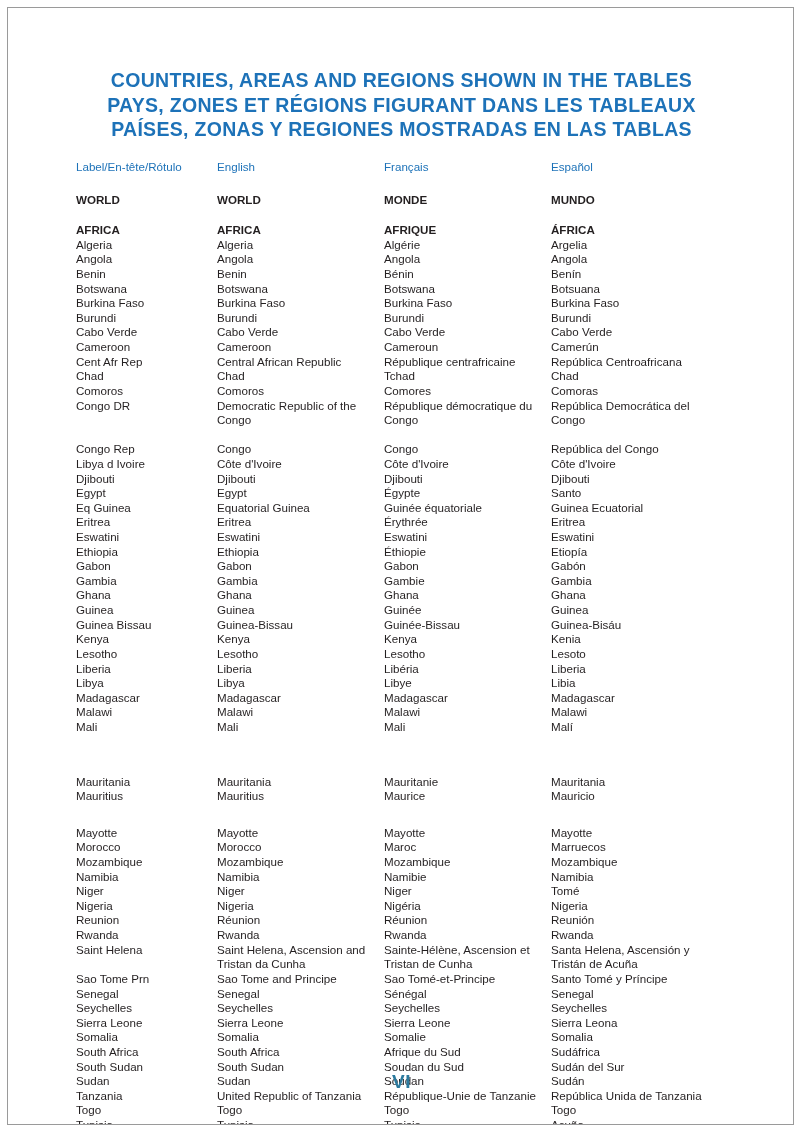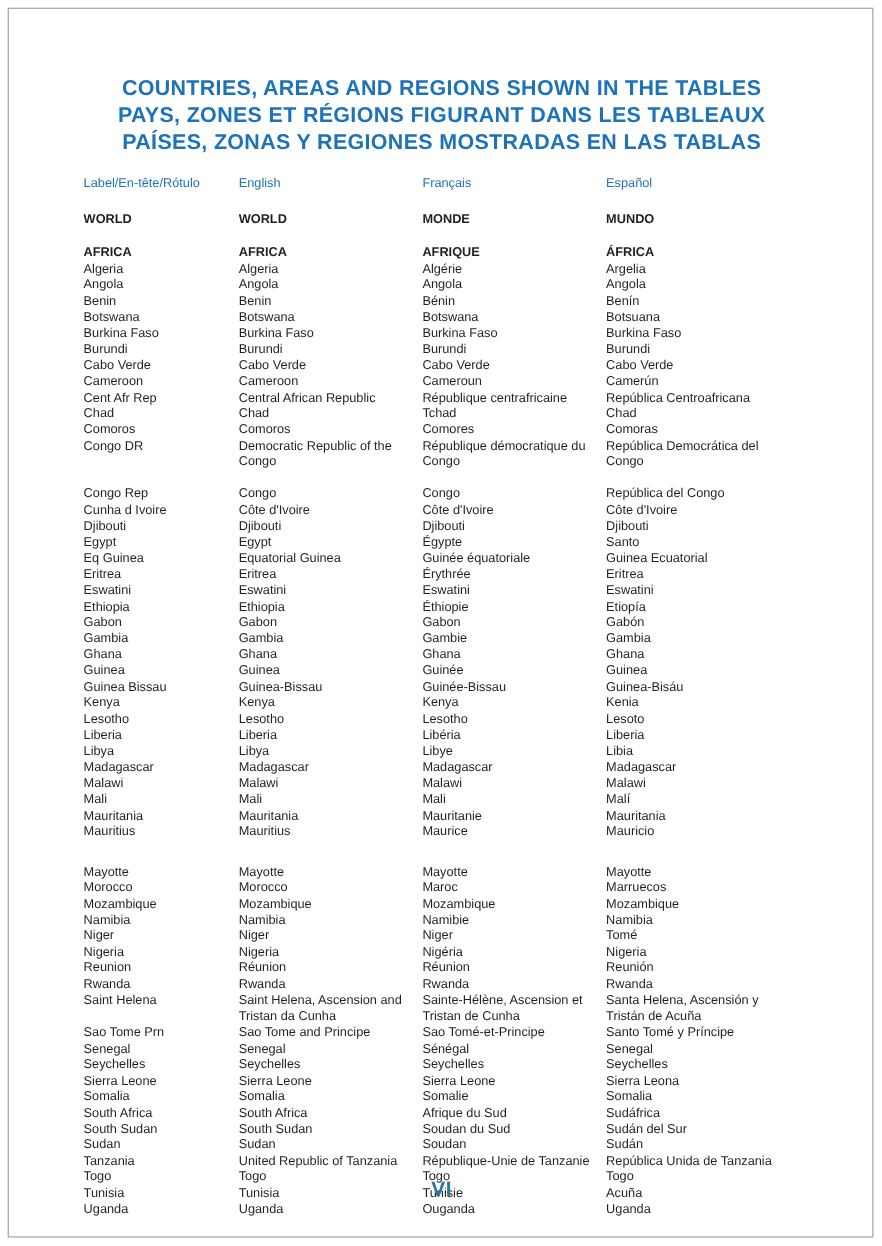--- a/index.html
+++ b/index.html
@@ -191,21 +191,21 @@
 Congo</div>
       </div>
       <div style="height: 14.62px;"></div>
       <div class="row" style="height: 14.62px;">
         <div class="cell c0">Congo Rep</div>
         <div class="cell c1">Congo</div>
         <div class="cell c2">Congo</div>
         <div class="cell c3">República del Congo</div>
       </div>
       <div class="row" style="height: 14.62px;">
-        <div class="cell c0">Cunha d Ivoire</div>
+        <div class="cell c0">Libya d Ivoire</div>
         <div class="cell c1">Côte d'Ivoire</div>
         <div class="cell c2">Côte d'Ivoire</div>
         <div class="cell c3">Côte d'Ivoire</div>
       </div>
       <div class="row" style="height: 14.62px;">
         <div class="cell c0">Djibouti</div>
         <div class="cell c1">Djibouti</div>
         <div class="cell c2">Djibouti</div>
         <div class="cell c3">Djibouti</div>
       </div>
@@ -304,21 +304,21 @@
         <div class="cell c1">Malawi</div>
         <div class="cell c2">Malawi</div>
         <div class="cell c3">Malawi</div>
       </div>
       <div class="row" style="height: 14.62px;">
         <div class="cell c0">Mali</div>
         <div class="cell c1">Mali</div>
         <div class="cell c2">Mali</div>
         <div class="cell c3">Malí</div>
       </div>
-      <div class="row" style="height: 14.62px;">
+      <div class="row" style="height: 14.62px; margin-top: 40px;">
         <div class="cell c0">Mauritania</div>
         <div class="cell c1">Mauritania</div>
         <div class="cell c2">Mauritanie</div>
         <div class="cell c3">Mauritania</div>
       </div>
       <div class="row" style="height: 14.62px;">
         <div class="cell c0">Mauritius</div>
         <div class="cell c1">Mauritius</div>
         <div class="cell c2">Maurice</div>
         <div class="cell c3">Mauricio</div>

